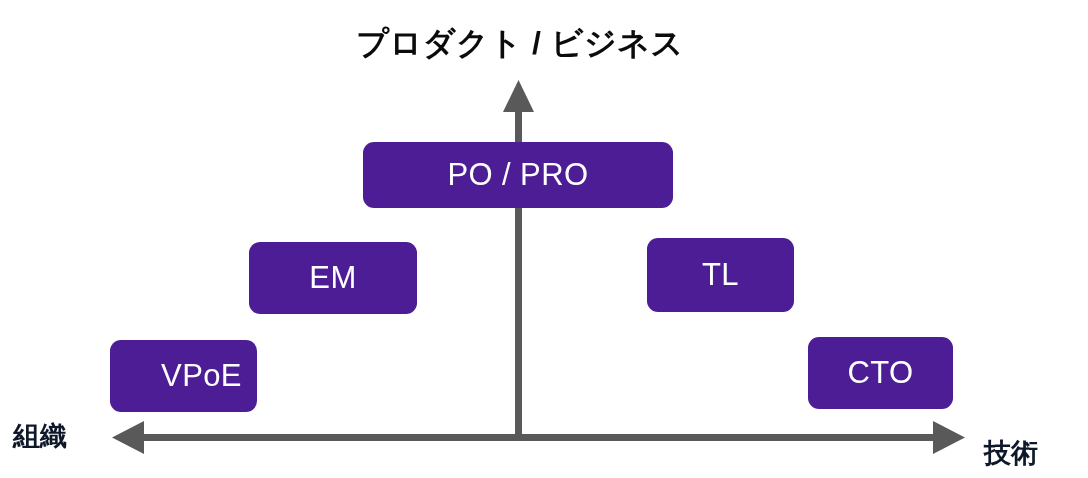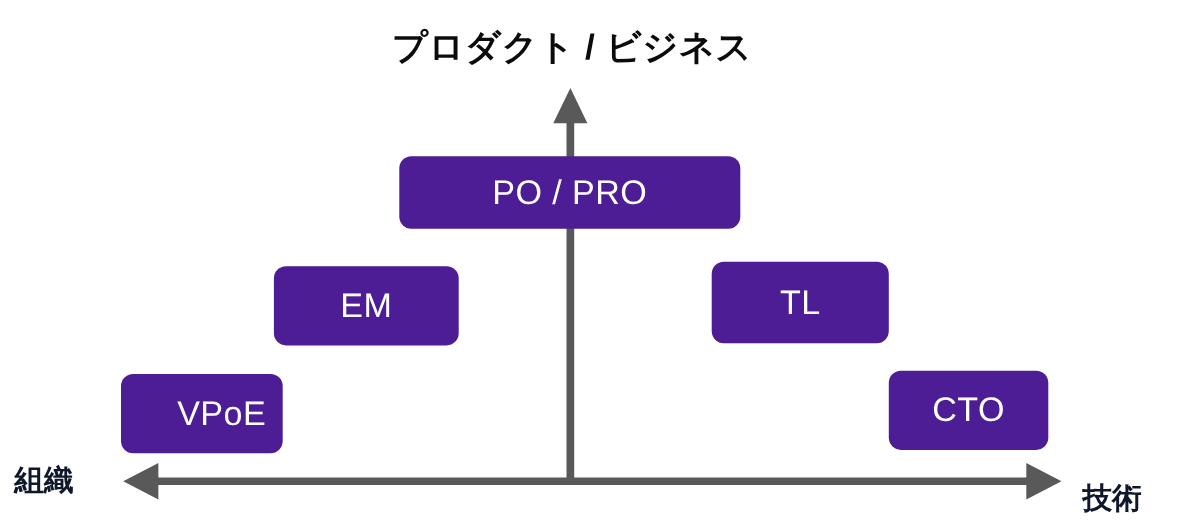--- a/index.html
+++ b/index.html
@@ -76,21 +76,21 @@
     display: flex;
     align-items: center;
     justify-content: center;
     letter-spacing: 0.4px;
     white-space: nowrap;
     z-index: 2;
     -webkit-font-smoothing: antialiased;
   }
   .role-box.box-po   { left: 363px; top: 142px; width: 310px; height: 66px; }
   .role-box.box-em   { left: 237px; top: 242px; width: 168px; height: 72px; margin-left: 12px; }
-  .role-box.box-tl   { left: 647px; top: 238px; width: 161px; height: 74px; }
+  .role-box.box-tl   { left: 647px; top: 238px; width: 147px; height: 74px; }
   .role-box.box-vpoe { left: 110px; top: 340px; width: 147px; height: 72px; padding-left: 36px; }
   .role-box.box-cto  { left: 808px; top: 337px; width: 145px; height: 72px; }
 </style>
 </head>
 <body>
 
 <div id="canvas">
 
   <svg id="axes-layer" viewBox="0 0 1088 478" width="1088" height="478" xmlns="http://www.w3.org/2000/svg">
 

